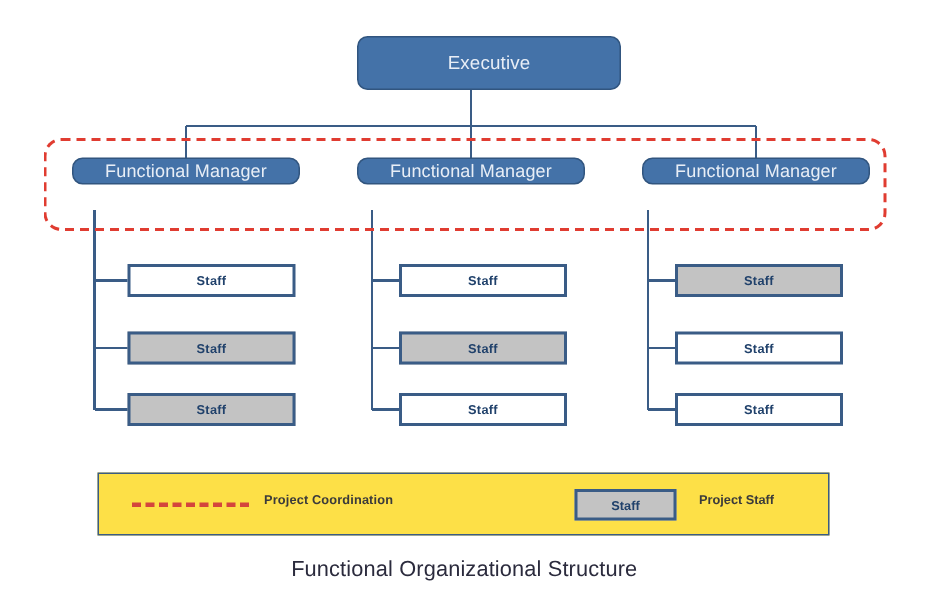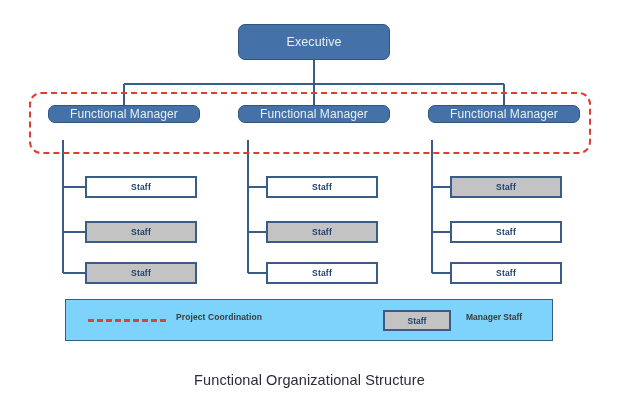--- a/index.html
+++ b/index.html
@@ -40,21 +40,21 @@
     align-items: center;
     justify-content: center;
     text-align: center;
     font-size: 12px;
     letter-spacing: .1px;
     z-index: 3;
   }
   .node-exec {
     left: 238px;
     top: 24px;
-    width: 152px;
+    width: 176px;
     height: 36px;
     font-size: 12.5px;
   }
   .node-mgr {
     top: 105px;
     width: 152px;
     height: 18px;
   }
   .mgr-0 { left: 48px; }
   .mgr-1 { left: 238px; }
@@ -99,26 +99,26 @@
   .col-2 { left: 450px; }
   
   .row-0 { top: 176px; }
   .row-1 { top: 221px; }
   .row-2 { top: 262px; }
 
   
   #legend {
     position: absolute;
     left: 65px;
-    top: 299px;
+    top: 315px;
     width: 488px;
     height: 42px;
     box-sizing: border-box;
     border: 1.5px solid #3A5C86;
-    background: #7dd3fc;
+    background: #fde047;
     z-index: 3;
   }
   #legend-dash-sample {
     position: absolute;
     left: 22px;
     top: 19px;
     width: 78px;
     height: 0;
     border-top: 3px dashed #D4453C;
   }
@@ -246,18 +246,18 @@
   <div class="node-staff staff-white col-2 row-2">
     <span>Staff</span>
   </div>
 
   <div id="legend">
     <div id="legend-dash-sample"></div>
     <div id="legend-coordination-label">Project Coordination</div>
     <div id="legend-staff-swatch">
       <span>Staff</span>
     </div>
-    <div id="legend-staff-label">Manager Staff</div>
+    <div id="legend-staff-label">Project Staff</div>
   </div>
 
   <div id="caption">Functional Organizational Structure</div>
 
 </div>
 
 </body></html>

